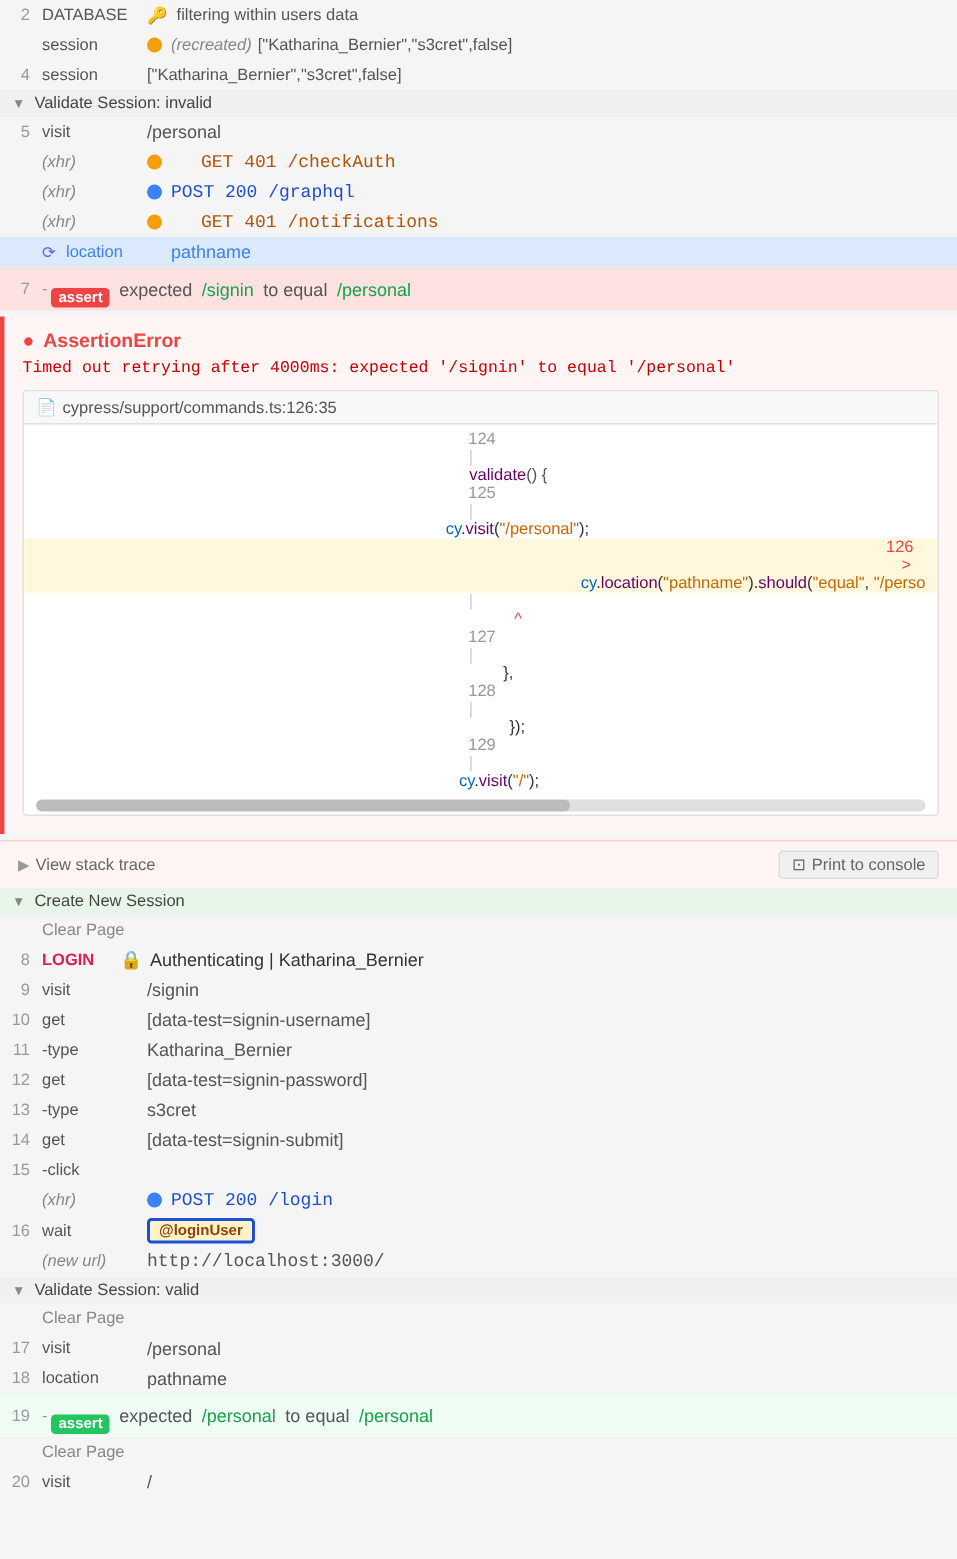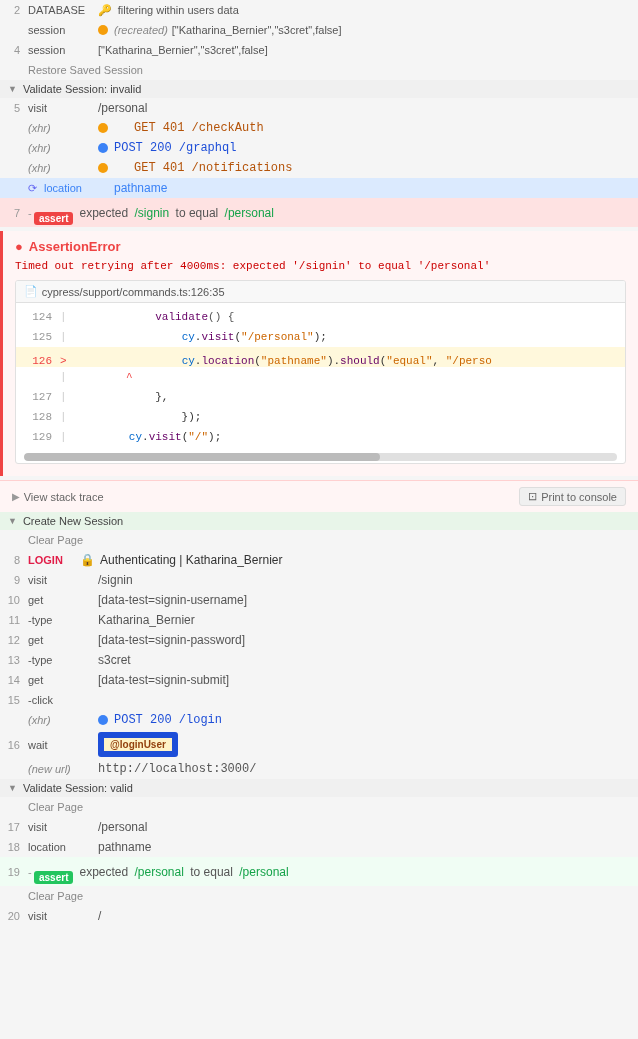--- a/index.html
+++ b/index.html
@@ -143,24 +143,25 @@
     }
     .code-lines {
       padding: 4px 0;
       overflow-x: auto;
     }
     .code-line {
       display: flex;
       align-items: center;
       min-height: 20px;
       padding: 0 8px;
-      font-family: Liberation Mono, monospace;
+      font-family: Liberation Sans, sans-serif;
       font-size: 11px;
       color: #555;
       white-space: nowrap;
+      flex-direction: column;
     }
     .code-line.highlight {
       background: #fff8dc;
       align-items: flex-end;
     }
     .code-line-num {
       min-width: 36px;
       color: #999;
       text-align: right;
       padding-right: 8px;
@@ -243,21 +244,21 @@
 
     
     .val-path { color: #555; }
     .val-xhr { color: #888; font-style: italic; }
     .val-blue { color: #1d4ed8; }
     .val-orange { color: #b45309; margin-left: 20px; }
 
     .tag-orange {
       background: #fef3c7;
       color: #92400e;
-      border: 6px solid #1d4ed8;
+      border: 2px solid #1d4ed8;
       padding: 1px 6px;
       border-radius: 3px;
       font-size: 10px;
       font-weight: bold;
     }
     .badge-count {
       background: #f59e0b;
       color: white;
       border-radius: 10px;
       padding: 0 5px;
@@ -300,24 +301,20 @@
     <span class="command-value" style="color:#888; font-style:italic; margin-right:4px;">(recreated)</span>
     <span class="command-value">["Katharina_Bernier","s3cret",false]</span>
   </div>
 
   <div class="cmd-row row-indent2">
     <span class="line-num">4</span>
     <span class="command-name">session</span>
     <span class="command-value">["Katharina_Bernier","s3cret",false]</span>
   </div>
 
-  <div class="cmd-row row-indent3">
-    <span class="empty-line-num"></span>
-    <span class="section-label" style="padding-left:0;">Restore Saved Session</span>
-  </div>
 
   <div class="section-header">
     <span class="triangle">▼</span>
     <span>Validate Session: invalid</span>
   </div>
 
   <div class="cmd-row row-indent2">
     <span class="line-num">5</span>
     <span class="command-name">visit</span>
     <span class="val-path">/personal</span>

